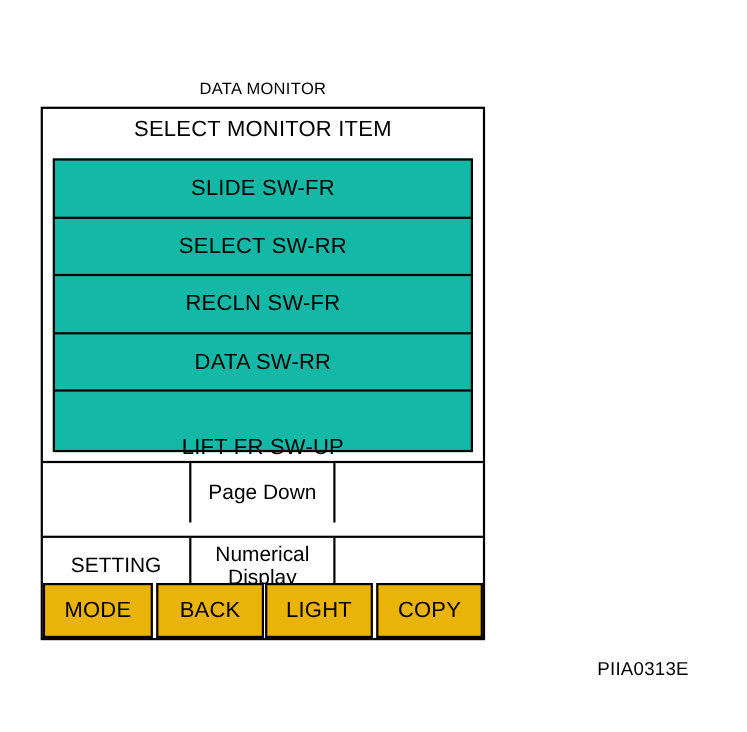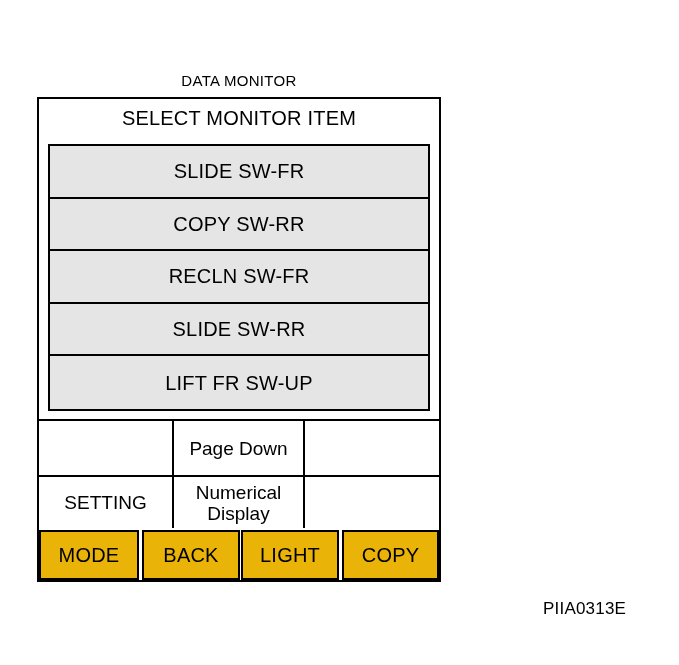--- a/index.html
+++ b/index.html
@@ -66,32 +66,33 @@
 
   
   #monitor-item-list {
     position: absolute;
     left: 9px;
     top: 45px;
     width: 382px;
     height: 267px;
     box-sizing: border-box;
     border: 2px solid #000000;
-    background: #e5e5e5;
+    background: #14b8a6;
   }
   .monitor-item-row {
     height: 52.6px;
     box-sizing: border-box;
     border-bottom: 2px solid #000000;
     display: flex;
     align-items: center;
     justify-content: center;
   }
   .monitor-item-row:last-child {
     border-bottom: none;
+    margin-top: 24px;
   }
   .monitor-item-label {
     font-size: 20px;
     line-height: 24px;
     letter-spacing: 0.2px;
     white-space: nowrap;
   }
 
   
   #control-panel {
@@ -108,21 +109,21 @@
     left: 0;
     width: 400px;
     box-sizing: border-box;
     border-top: 2px solid #000000;
   }
   #control-row-page {
     top: 0;
     height: 56px;
   }
   #control-row-setting {
-    top: 56px;
+    top: 68px;
     height: 53px;
   }
 
   .control-cell {
     position: absolute;
     top: 0;
     bottom: 0;
     box-sizing: border-box;
     display: flex;
     align-items: center;
@@ -190,27 +191,27 @@
 
   <div id="monitor-panel">
 
     <div id="monitor-panel-header">SELECT MONITOR ITEM</div>
 
     <div id="monitor-item-list">
       <div class="monitor-item-row">
         <span class="monitor-item-label">SLIDE SW-FR</span>
       </div>
       <div class="monitor-item-row">
-        <span class="monitor-item-label">COPY SW-RR</span>
+        <span class="monitor-item-label">SELECT SW-RR</span>
       </div>
       <div class="monitor-item-row">
         <span class="monitor-item-label">RECLN SW-FR</span>
       </div>
       <div class="monitor-item-row">
-        <span class="monitor-item-label">SLIDE SW-RR</span>
+        <span class="monitor-item-label">DATA SW-RR</span>
       </div>
       <div class="monitor-item-row">
         <span class="monitor-item-label">LIFT FR SW-UP</span>
       </div>
     </div>
 
   </div>
 
   <div id="control-panel">
 

